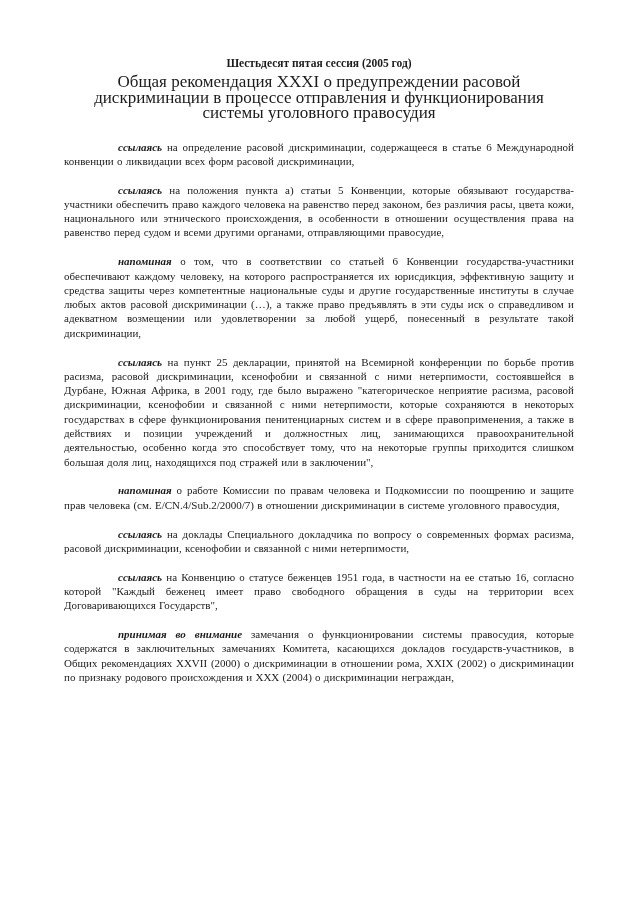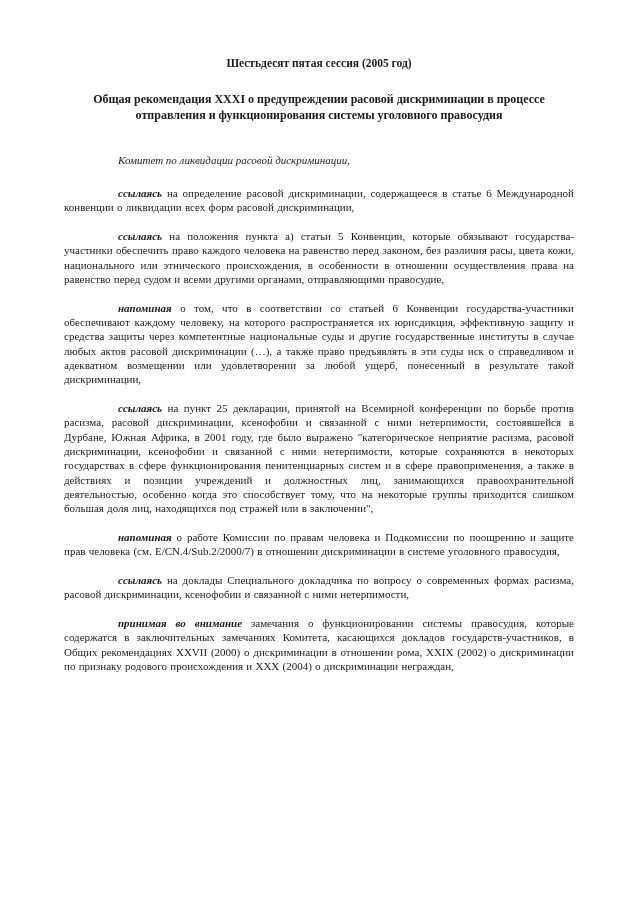--- a/index.html
+++ b/index.html
@@ -22,25 +22,25 @@
     padding: 56px 66px 0 64px;
   }
   .session-heading {
     margin: 0;
     font-size: 11.5px;
     line-height: 14px;
     font-weight: bold;
     text-align: center;
   }
   .doc-title {
-    margin: 22px auto 0;
+    margin: 4px auto 0;
     max-width: 474px;
-    font-size: 12px;
+    font-size: 17px;
     line-height: 15.5px;
-    font-weight: bold;
+    font-weight: normal;
     text-align: center;
   }
   .committee-line {
     margin: 30px 0 0;
     font-size: 11px;
     line-height: 14px;
     font-style: italic;
     text-indent: 54px;
   }
   .doc-body p.para {
@@ -60,31 +60,31 @@
   }
 </style>
 </head>
 <body>
 
 <div class="doc-page">
   <h1 class="session-heading">Шестьдесят пятая сессия (2005 год)</h1>
 
   <h2 class="doc-title">Общая рекомендация XXXI о предупреждении расовой дискриминации в процессе отправления и функционирования системы уголовного правосудия</h2>
 
-  <p class="committee-line">Комитет по ликвидации расовой дискриминации,</p>
 
   <div class="doc-body">
     <p class="para first"><span class="lead">ссылаясь</span><span> на определение расовой дискриминации, содержащееся в статье 6 Международной конвенции о ликвидации всех форм расовой дискриминации,</span></p>
 
     <p class="para"><span class="lead">ссылаясь</span><span> на положения пункта а) статьи 5 Конвенции, которые обязывают государства-участники обеспечить право каждого человека на равенство перед законом, без различия расы, цвета кожи, национального или этнического происхождения, в особенности в отношении осуществления права на равенство перед судом и всеми другими органами, отправляющими правосудие,</span></p>
 
     <p class="para"><span class="lead">напоминая</span><span> о том, что в соответствии со статьей 6 Конвенции государства-участники обеспечивают каждому человеку, на которого распространяется их юрисдикция, эффективную защиту и средства защиты через компетентные национальные суды и другие государственные институты в случае любых актов расовой дискриминации (…), а также право предъявлять в эти суды иск о справедливом и адекватном возмещении или удовлетворении за любой ущерб, понесенный в результате такой дискриминации,</span></p>
 
     <p class="para"><span class="lead">ссылаясь</span><span> на пункт 25 декларации, принятой на Всемирной конференции по борьбе против расизма, расовой дискриминации, ксенофобии и связанной с ними нетерпимости, состоявшейся в Дурбане, Южная Африка, в 2001 году, где было выражено "категорическое неприятие расизма, расовой дискриминации, ксенофобии и связанной с ними нетерпимости, которые сохраняются в некоторых государствах в сфере функционирования пенитенциарных систем и в сфере правоприменения, а также в действиях и позиции учреждений и должностных лиц, занимающихся правоохранительной деятельностью, особенно когда это способствует тому, что на некоторые группы приходится слишком большая доля лиц, находящихся под стражей или в заключении",</span></p>
 
     <p class="para"><span class="lead">напоминая</span><span> о работе Комиссии по правам человека и Подкомиссии по поощрению и защите прав человека (см. E/CN.4/Sub.2/2000/7) в отношении дискриминации в системе уголовного правосудия,</span></p>
 
     <p class="para"><span class="lead">ссылаясь</span><span> на доклады Специального докладчика по вопросу о современных формах расизма, расовой дискриминации, ксенофобии и связанной с ними нетерпимости,</span></p>
 
+    <p class="para"><span class="lead">ссылаясь</span><span> на Конвенцию о статусе беженцев 1951 года, в частности на ее статью 16, согласно которой "Каждый беженец имеет право свободного обращения в суды на территории всех Договаривающихся Государств",</span></p>
 
     <p class="para"><span class="lead">принимая во внимание</span><span> замечания о функционировании системы правосудия, которые содержатся в заключительных замечаниях Комитета, касающихся докладов государств-участников, в Общих рекомендациях XXVII (2000) о дискриминации в отношении рома, XXIX (2002) о дискриминации по признаку родового происхождения и XXX (2004) о дискриминации неграждан,</span></p>
   </div>
 </div>
 
 </body></html>

